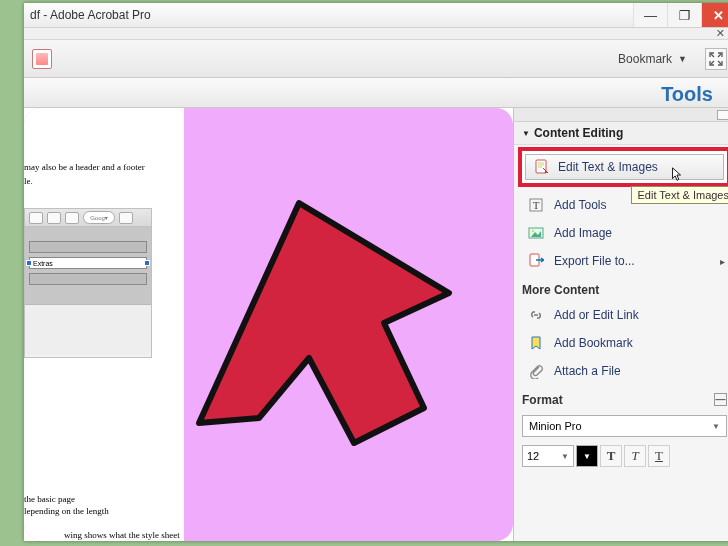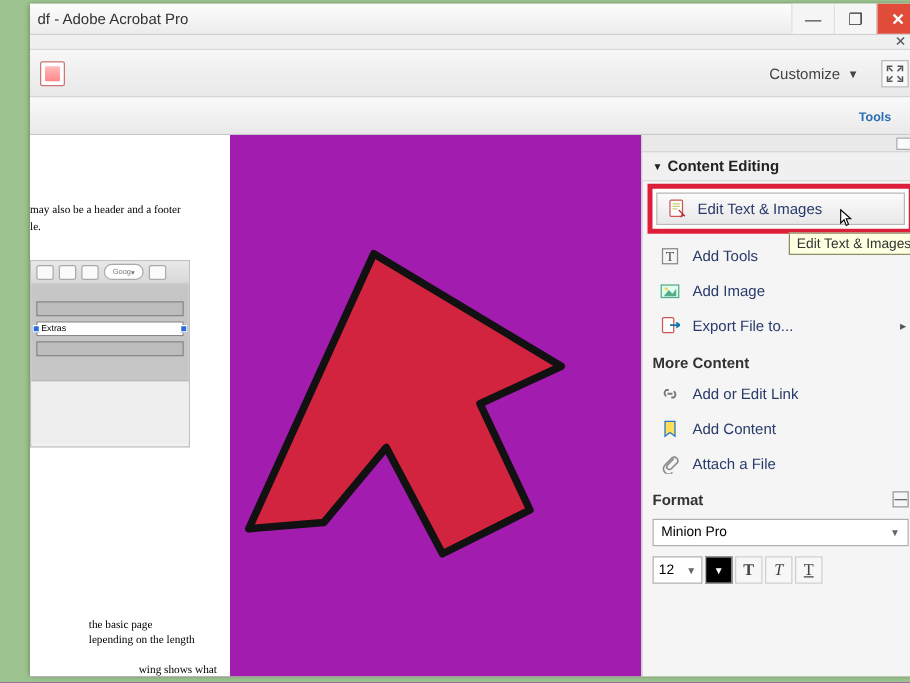--- a/index.html
+++ b/index.html
@@ -14,29 +14,29 @@
   .menubar .xbtn { font-size:11px; color:#555; cursor:pointer; }
   .toolbar { height: 38px; background: linear-gradient(#f7f7f7,#e8e8e8); border-bottom:1px solid #c9c9c9; display:flex; align-items:center; padding:0 8px; }
   .toolbar .spacer { flex:1; }
   .toolbar .pdf-ico { width:20px; height:20px; background:#fff; border:1px solid #c77; border-radius:2px; position:relative; }
   .toolbar .pdf-ico::after { content:""; position:absolute; inset:3px; background: linear-gradient(#fbb,#f88); border-radius:1px; }
   .customize { color:#444; font-size:12px; padding: 4px 8px; display:flex; align-items:center; gap:6px; }
   .customize .caret { font-size:9px; }
   .fullscr { width:22px; height:22px; border:1px solid #bbb; margin-left:10px; display:flex; align-items:center; justify-content:center; background:#f8f8f8; }
   .fullscr svg { width:14px; height:14px; }
   .tabbar { height: 30px; background: linear-gradient(#fafafa,#e9e9e9); border-bottom:1px solid #c9c9c9; display:flex; justify-content:flex-end; align-items:stretch; padding-right:6px; }
-  .tab { padding: 16px 16px; display:flex; align-items:center; font-size:10px; color:#2a6fb3; font-weight:600; border-left:1px solid #d6d6d6; cursor:pointer; }
+  .tab { padding: 16px 16px; display:flex; align-items:center; font-size:20px; color:#2a6fb3; font-weight:600; border-left:1px solid #d6d6d6; cursor:pointer; }
   .tab.first { border-left:none; }
   .content { display:flex; height: calc(100% - 25px - 12px - 38px - 30px); }
-  .doc { flex:1; background:#a21caf; position:relative; overflow:hidden; }
+  .doc { flex:1; background:#f0abfc; position:relative; overflow:hidden;border-radius:17px; }
   .page-top { position:absolute; left:0; top:0; width:160px; height:400px; background:#fff; font-family: Georgia, 'Times New Roman', serif; font-size:9px; color:#000; padding: 32px 6px 6px 0; }
   .page-top p { margin-bottom: 4px; }
   .page-top .textblock1 { margin-top: 22px; }
   .page-bottom { position:absolute; left:0; top:380px; width:160px; height:80px; background:#fff; font-family: Georgia, 'Times New Roman', serif; font-size:9px; color:#000; padding: 4px 4px 4px 0; }
-  .page-bottom p { margin-top: 2px; padding-left: 47px; }
+  .page-bottom p { margin-top: 2px; }
   .inset { position:absolute; left:0; top:100px; width:128px; height:150px; background:#f2f2f2; border:1px solid #c0c0c0; }
   .inset-top { height:18px; background: linear-gradient(#e8e8e8,#d9d9d9); border-bottom:1px solid #c3c3c3; display:flex; align-items:center; gap:4px; padding:0 4px; }
   .little-btn { width:14px; height:12px; border:1px solid #aaa; background:#fafafa; border-radius:2px; }
   .drop { width:32px; height:13px; border:1px solid #aaa; background:#fff; border-radius:7px; font-size:6px; display:flex; align-items:center; justify-content:center; color:#777; }
   .inset-body { background:#c7c6c6; height:78px; border-bottom:1px solid #b9b9b9; position:relative; }
   .row { position:absolute; left:4px; right:4px; height:12px; background:#fff; border:1px solid #888; }
   .row.h { background:#bdbdbd; }
   .row .handle { position:absolute; width:6px; height:6px; background:#2a6bd4; border:1px solid #fff; }
   .row .handle.l { left:-4px; top:2px; }
   .row .handle.r { right:-4px; top:2px; }
@@ -52,21 +52,21 @@
   .edit-btn .ico { width:16px; height:16px; }
   .edit-btn .cursor-mini { position:absolute; right:40px; bottom:-4px; width:12px; height:16px; }
   .tooltip { position:absolute; top:78px; right:0; background:#ffffe1; border:1px solid #8d8d6a; padding:2px 5px; font-size:11px; color:#333; z-index:5; white-space:nowrap; }
   .side-item { display:flex; align-items:center; gap:10px; padding: 6px 8px 6px 14px; font-size:12px; color:#283a6a; cursor:pointer; }
   .side-item.has-arrow { padding-right: 20px; position:relative; }
   .side-item.has-arrow::after { content:"▸"; position:absolute; right:10px; font-size:10px; color:#555; }
   .side-item .ico { width:16px; height:16px; flex-shrink:0; }
   .sub-hdr { padding: 8px 8px 4px 8px; font-weight:bold; font-size:12px; color:#333; display:flex; align-items:flex-start; justify-content:space-between; }
   .format-row { display:flex; align-items:center; padding: 4px 8px; gap: 2px; }
   .font-select { flex:1; height:22px; border:1px solid #b0b0b0; background:#fff; display:flex; align-items:center; padding:0 6px; font-size:11px; justify-content:space-between; }
-  .size-select { width:40px; height:22px; border:1px solid #b0b0b0; background:#fff; display:flex; align-items:center; justify-content:space-between; padding:0 4px; font-size:11px; }
+  .size-select { width:52px; height:22px; border:1px solid #b0b0b0; background:#fff; display:flex; align-items:center; justify-content:space-between; padding:0 4px; font-size:11px; }
   .color-sw { width:22px; height:22px; border:1px solid #b0b0b0; background:#000; display:flex; align-items:center; justify-content:center; }
   .fmt-btn { width:22px; height:22px; border:1px solid #cfcfcf; background:#f7f7f7; display:flex; align-items:center; justify-content:center; font-family: Georgia, serif; font-size:13px; color:#444; }
   .caret-dn { font-size:8px; color:#666; }
   .collapse-ico { width:13px; height:13px; border:1px solid #999; display:flex; align-items:center; justify-content:center; font-size:10px; color:#666; line-height:1; }
 </style>
 </head>
 <body>
 
 <div class="window">
 
@@ -80,21 +80,21 @@
   </div>
 
   <div class="menubar">
     <div class="xbtn">✕</div>
   </div>
 
   <div class="toolbar">
     <div class="pdf-ico"></div>
     <div class="spacer"></div>
     <div class="customize">
-      <span>Customize</span>
+      <span>Bookmark</span>
       <span class="caret">▼</span>
     </div>
     <div class="fullscr">
       <svg viewBox="0 0 14 14">
           <path d="M1 5 L1 1 L5 1 M9 1 L13 1 L13 5 M13 9 L13 13 L9 13 M5 13 L1 13 L1 9" stroke="#555" stroke-width="1.3" fill="none"></path>
           <path d="M2 2 L5 5 M12 2 L9 5 M12 12 L9 9 M2 12 L5 9" stroke="#555" stroke-width="1.3"></path>
         </svg>
     </div>
   </div>
 
@@ -202,21 +202,21 @@
         <svg class="ico" viewBox="0 0 16 16">
           <path d="M5 10 a3 3 0 0 1 0 -5 l2 0 M11 6 a3 3 0 0 1 0 5 l-2 0 M6 8 h4" stroke="#777" stroke-width="1.5" fill="none"></path>
         </svg>
         <span>Add or Edit Link</span>
       </div>
 
       <div class="side-item">
         <svg class="ico" viewBox="0 0 16 16">
           <path d="M4 2 h8 v12 l-4 -3 l-4 3 z" fill="#fd5" stroke="#27c"></path>
         </svg>
-        <span>Add Content</span>
+        <span>Add Bookmark</span>
       </div>
 
       <div class="side-item">
         <svg class="ico" viewBox="0 0 16 16">
           <path d="M11 4 l-5 5 a2 2 0 0 0 3 3 l5 -5 a3 3 0 0 0 -4 -4 l-6 6 a4 4 0 0 0 6 6" stroke="#888" stroke-width="1.3" fill="none"></path>
         </svg>
         <span>Attach a File</span>
       </div>
 
       <div class="sub-hdr">

